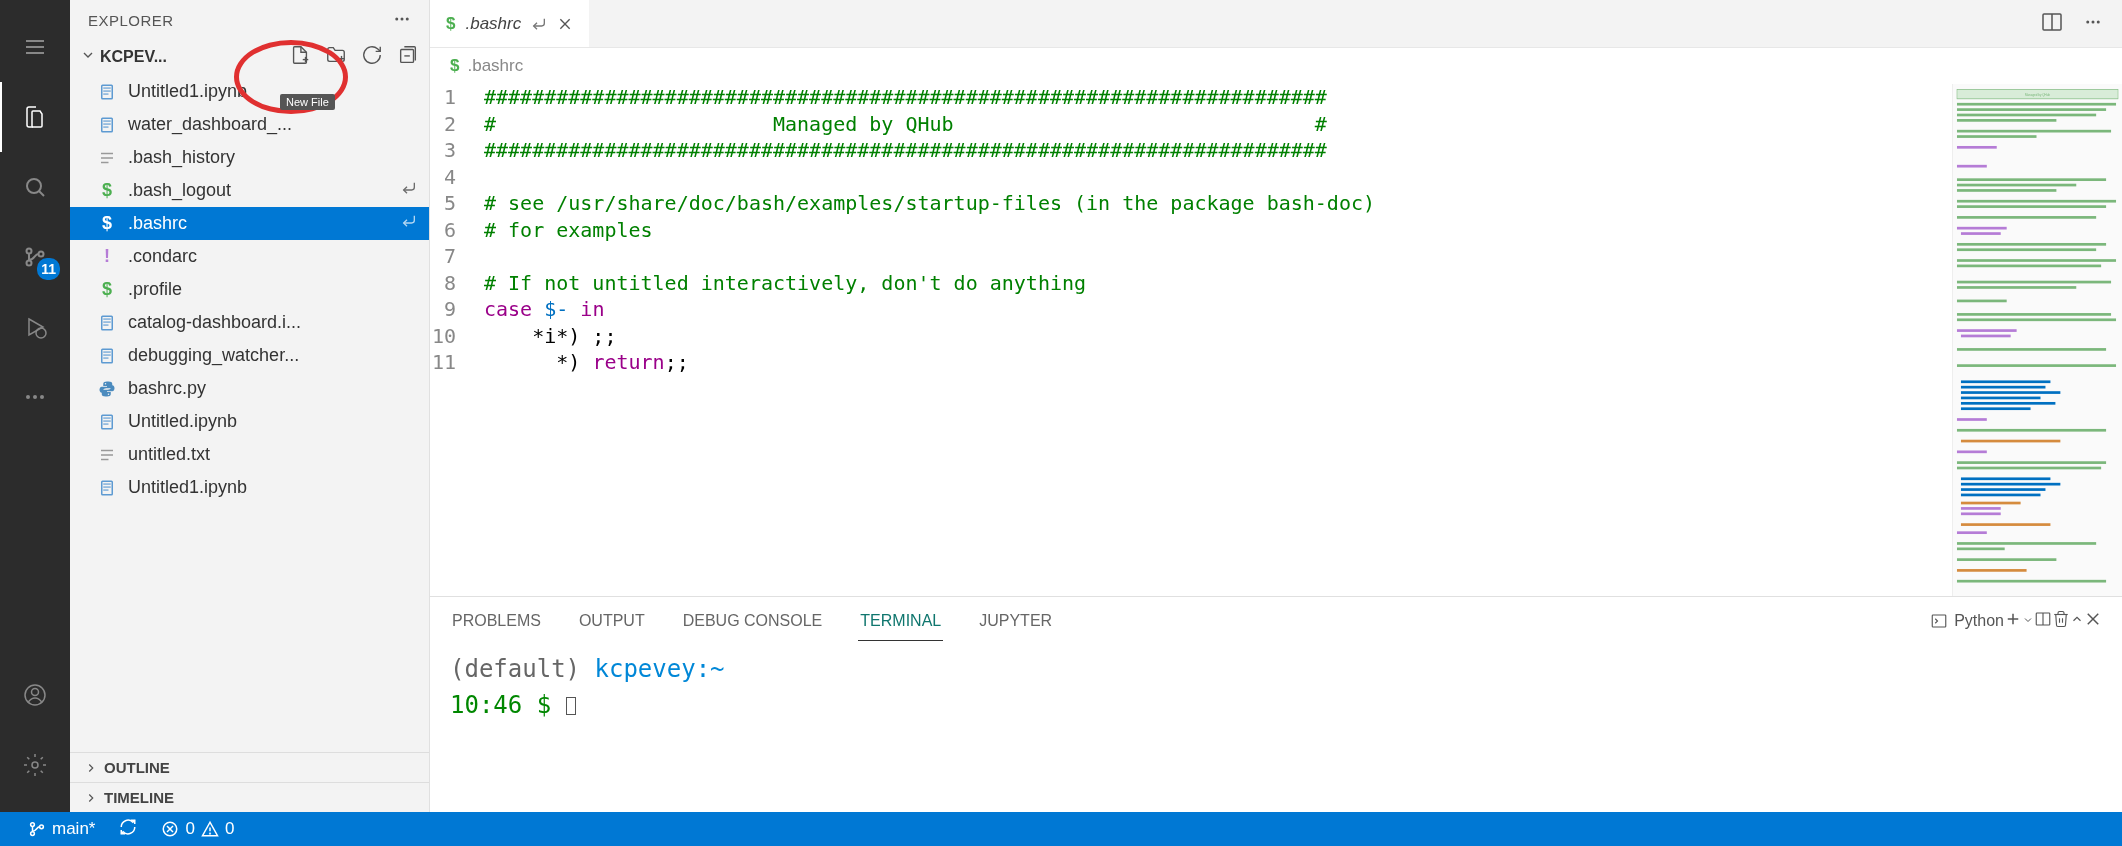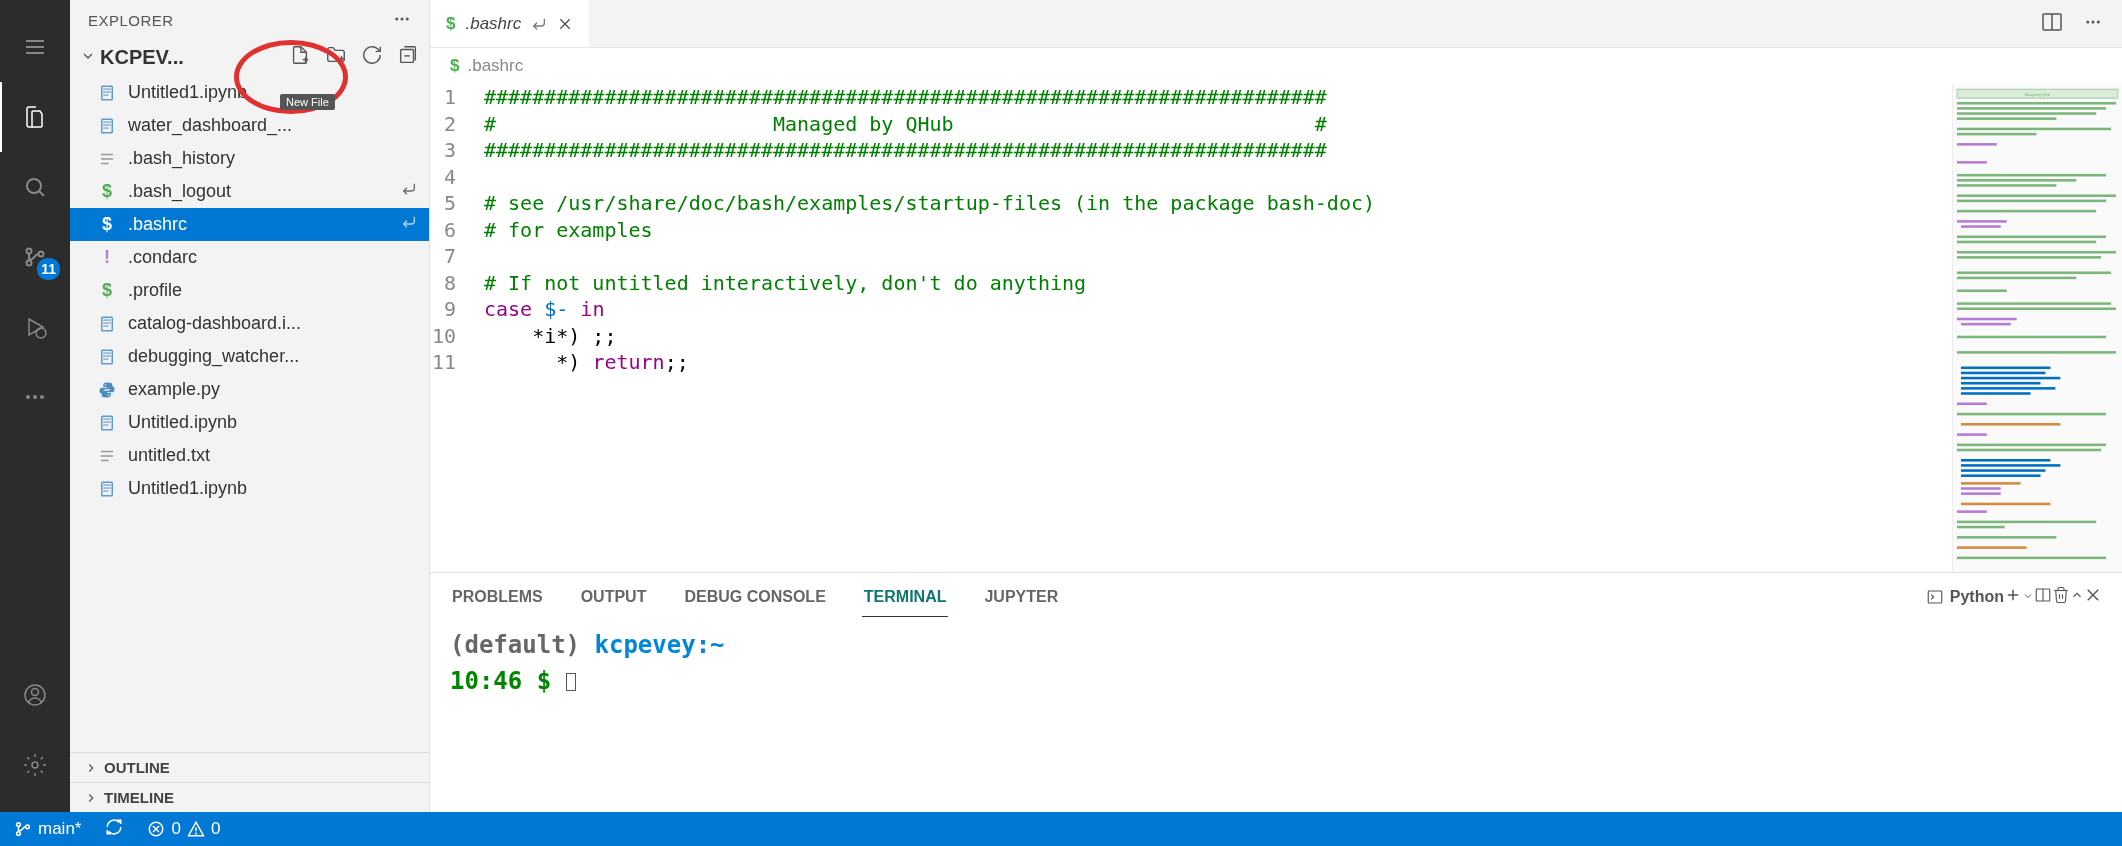--- a/index.html
+++ b/index.html
@@ -81,21 +81,21 @@
   padding: 10px 18px;
   font-size: 15px;
   color: #555;
   letter-spacing: 0.5px;
 }
 .sidebar-header-title { flex: 1; }
 .folder-header {
   display: flex;
   align-items: center;
   padding: 3px 10px;
-  font-size: 20px;
+  font-size: 16px;
   font-weight: 600;
   color: #333;
   position: relative;
 }
 .folder-header .chevron { margin-right: 4px; }
 .folder-actions {
   display: flex;
   gap: 14px;
   margin-left: auto;
   align-items: center;
@@ -234,22 +234,21 @@
 .tok-var { color: #0070c1; }
 .minimap {
   width: 170px;
   border-left: 1px solid #eee;
   background: #fafafa;
 }
 .panel-area {
   border-top: 1px solid #e0e0e0;
   display: flex;
   flex-direction: column;
-  height: 240px;
-  font-weight: bold;
+  height: 216px;
 }
 .panel-tabs {
   display: flex;
   align-items: center;
   padding: 0 20px;
   height: 48px;
   gap: 34px;
   font-size: 16px;
   color: #666;
 }
@@ -274,21 +273,21 @@
 }
 .term-env { color: #666; }
 .term-user { color: #0087d7; }
 .term-prompt { color: #008700; }
 .status-bar {
   height: 34px;
   background: #0078d4;
   color: #fff;
   display: flex;
   align-items: center;
-  padding: 0 14px;
+  padding: 0 28px;
   font-size: 17px;
   gap: 40px;
 }
 .status-left { display: flex; align-items: center; gap: 24px; }
 .status-right { margin-left: auto; display: flex; align-items: center; gap: 24px; }
 .icon-svg { width: 24px; height: 24px; }
 .small-icon { width: 18px; height: 18px; }
 .folder-name { font-weight: bold; }
 .minimap svg { width: 100%; height: 100%; }
 </style>
@@ -487,21 +486,21 @@
           </span>
           <span>debugging_watcher...</span>
         </div>
         <div class="file-item">
           <span class="file-icon" style="color:#4b8bbe">
             <svg width="18" height="18" viewBox="0 0 24 24" fill="currentColor">
               <path d="M12 2c-3 0-5 1-5 3v3h5v1H5c-2 0-3 2-3 4s1 4 3 4h2v-3c0-2 2-3 4-3h5c2 0 3-1 3-3V5c0-2-2-3-5-3h-2zm-2 2a1 1 0 1 1 0 2 1 1 0 0 1 0-2z"></path>
               <path d="M12 22c3 0 5-1 5-3v-3h-5v-1h7c2 0 3-2 3-4s-1-4-3-4h-2v3c0 2-2 3-4 3H8c-2 0-3 1-3 3v3c0 2 2 3 5 3h2zm2-2a1 1 0 1 1 0-2 1 1 0 0 1 0 2z"></path>
             </svg>
           </span>
-          <span>example.py</span>
+          <span>bashrc.py</span>
         </div>
         <div class="file-item">
           <span class="file-icon" style="color:#5d9ad2">
             <svg width="18" height="18" viewBox="0 0 24 24" fill="currentColor">
               <path d="M6 2h12a2 2 0 0 1 2 2v16a2 2 0 0 1-2 2H6a2 2 0 0 1-2-2V4a2 2 0 0 1 2-2zm0 2v16h12V4H6z"></path>
               <rect x="7" y="6" width="10" height="1.5"></rect>
               <rect x="7" y="10" width="10" height="1.5"></rect>
               <rect x="7" y="14" width="7" height="1.5"></rect>
             </svg>
           </span>

